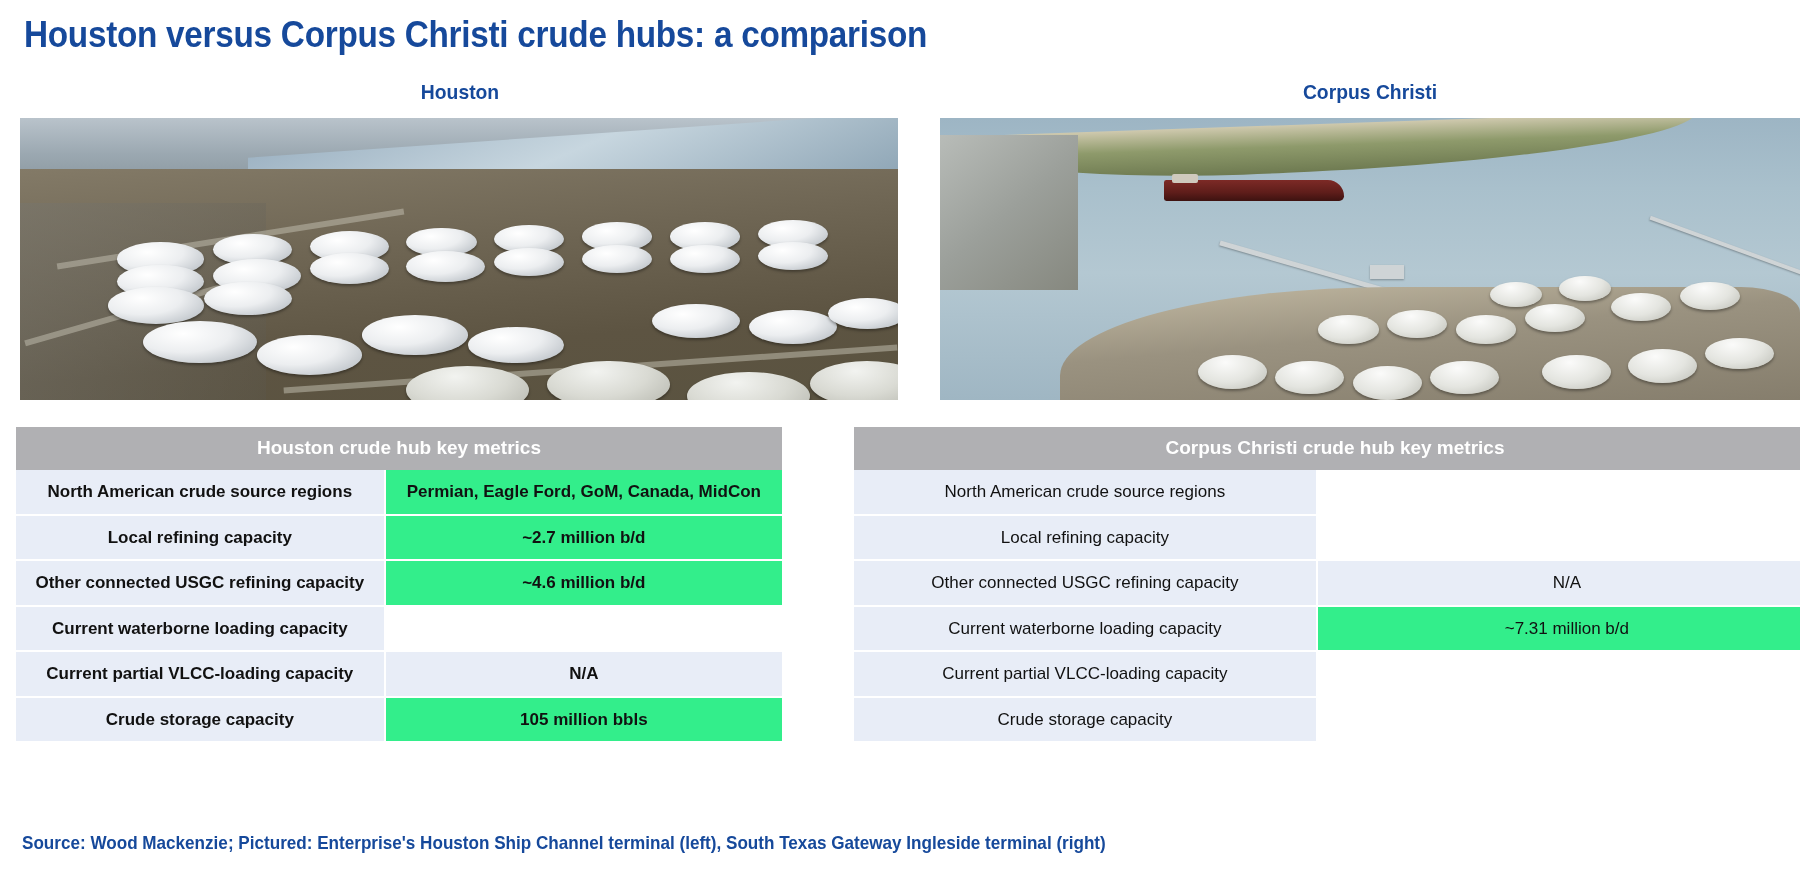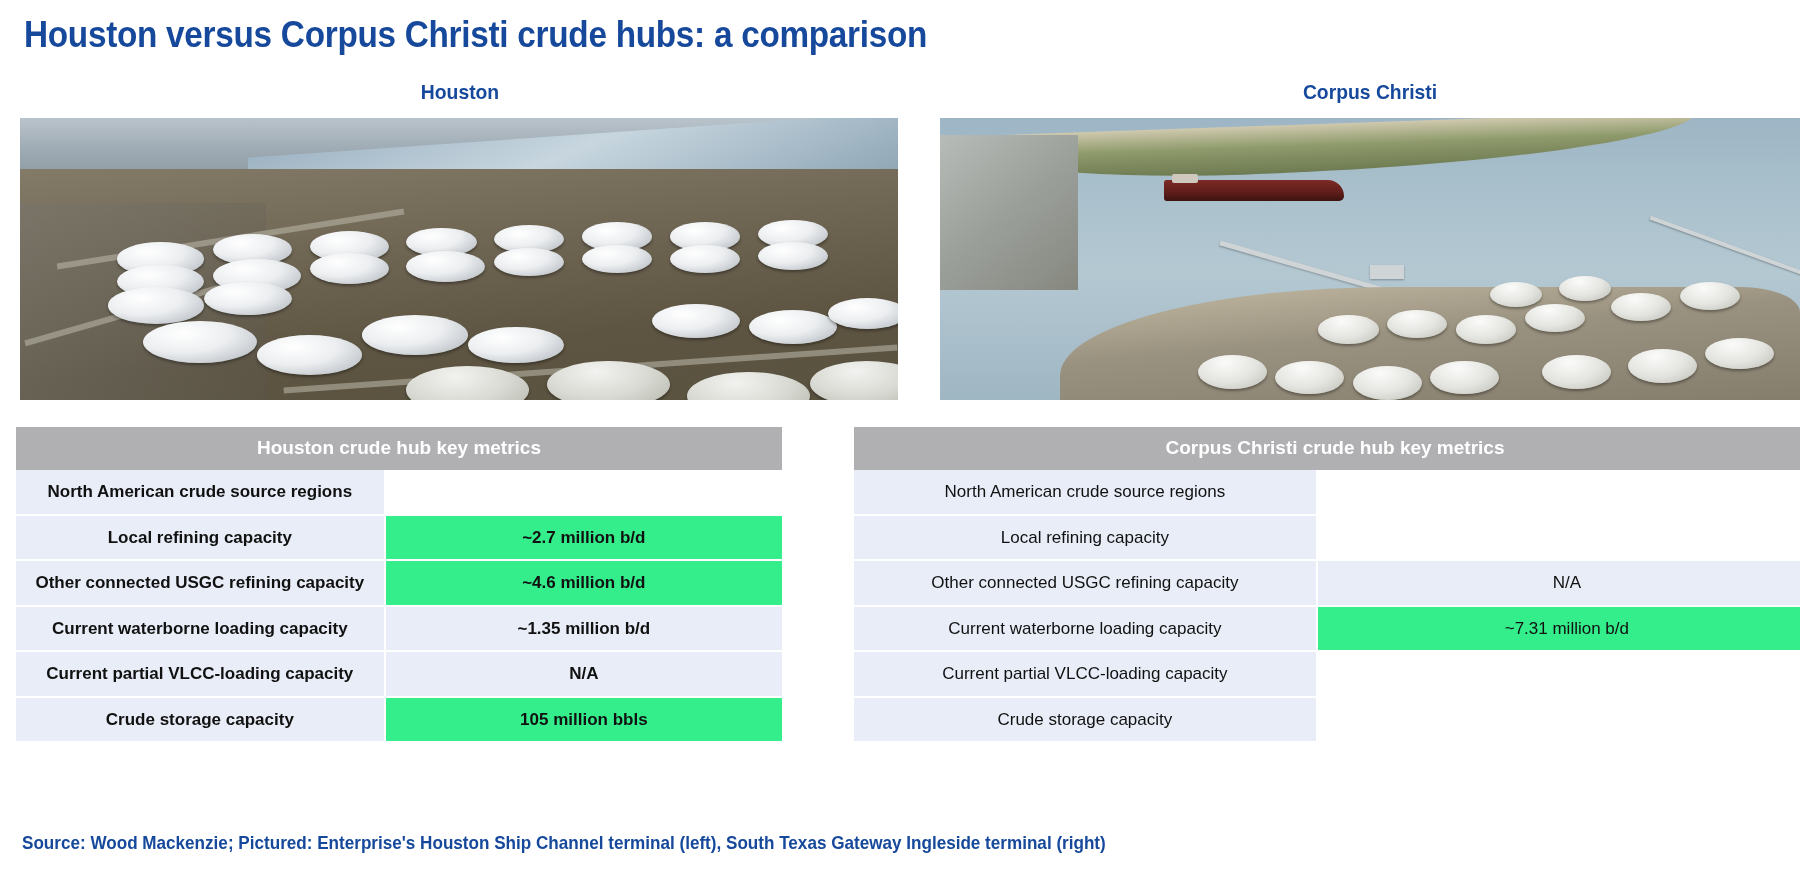--- a/index.html
+++ b/index.html
@@ -239,32 +239,32 @@
     <div class="tank" style="left:70%; top:84%; width:8%; height:12%; background:radial-gradient(ellipse at 40% 22%, #fbfbfa 0%, #e4e5e0 52%, #bcbdb5 100%);"></div>
     <div class="tank" style="left:80%; top:82%; width:8%; height:12%; background:radial-gradient(ellipse at 40% 22%, #fbfbfa 0%, #e4e5e0 52%, #bcbdb5 100%);"></div>
     <div class="tank" style="left:89%; top:78%; width:8%; height:11%; background:radial-gradient(ellipse at 40% 22%, #fbfbfa 0%, #e4e5e0 52%, #bcbdb5 100%);"></div>
   </div>
 
   <div class="tbl left">
     <div class="tbl-head">Houston crude hub key metrics</div>
     <div id="tbody-houston">
         <div class="row">
           <div class="cell label">North American crude source regions</div>
+          <div class="cell value hl">Permian, Eagle Ford, GoM, Canada, MidCon</div>
         </div>
         <div class="row">
           <div class="cell label">Local refining capacity</div>
           <div class="cell value hl">~2.7 million b/d</div>
         </div>
         <div class="row">
           <div class="cell label">Other connected USGC refining capacity</div>
           <div class="cell value hl">~4.6 million b/d</div>
         </div>
         <div class="row">
           <div class="cell label">Current waterborne loading capacity</div>
-          <div class="cell value">~1.35 million b/d</div>
         </div>
         <div class="row">
           <div class="cell label">Current partial VLCC-loading capacity</div>
           <div class="cell value">N/A</div>
         </div>
         <div class="row">
           <div class="cell label">Crude storage capacity</div>
           <div class="cell value hl">105 million bbls</div>
         </div>
       </div>

